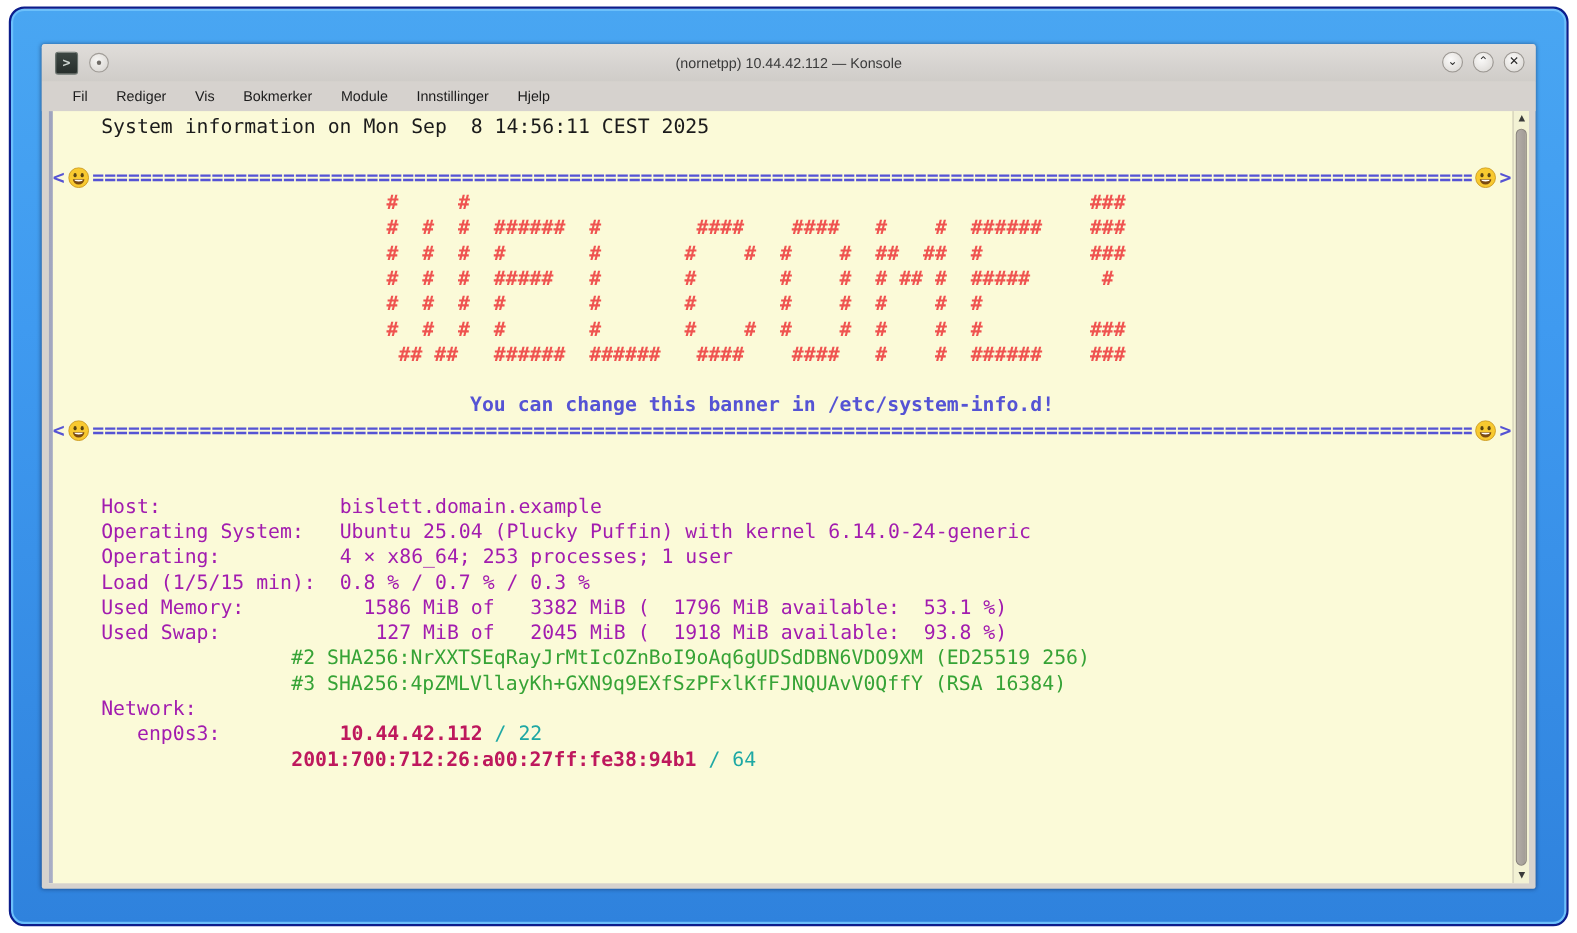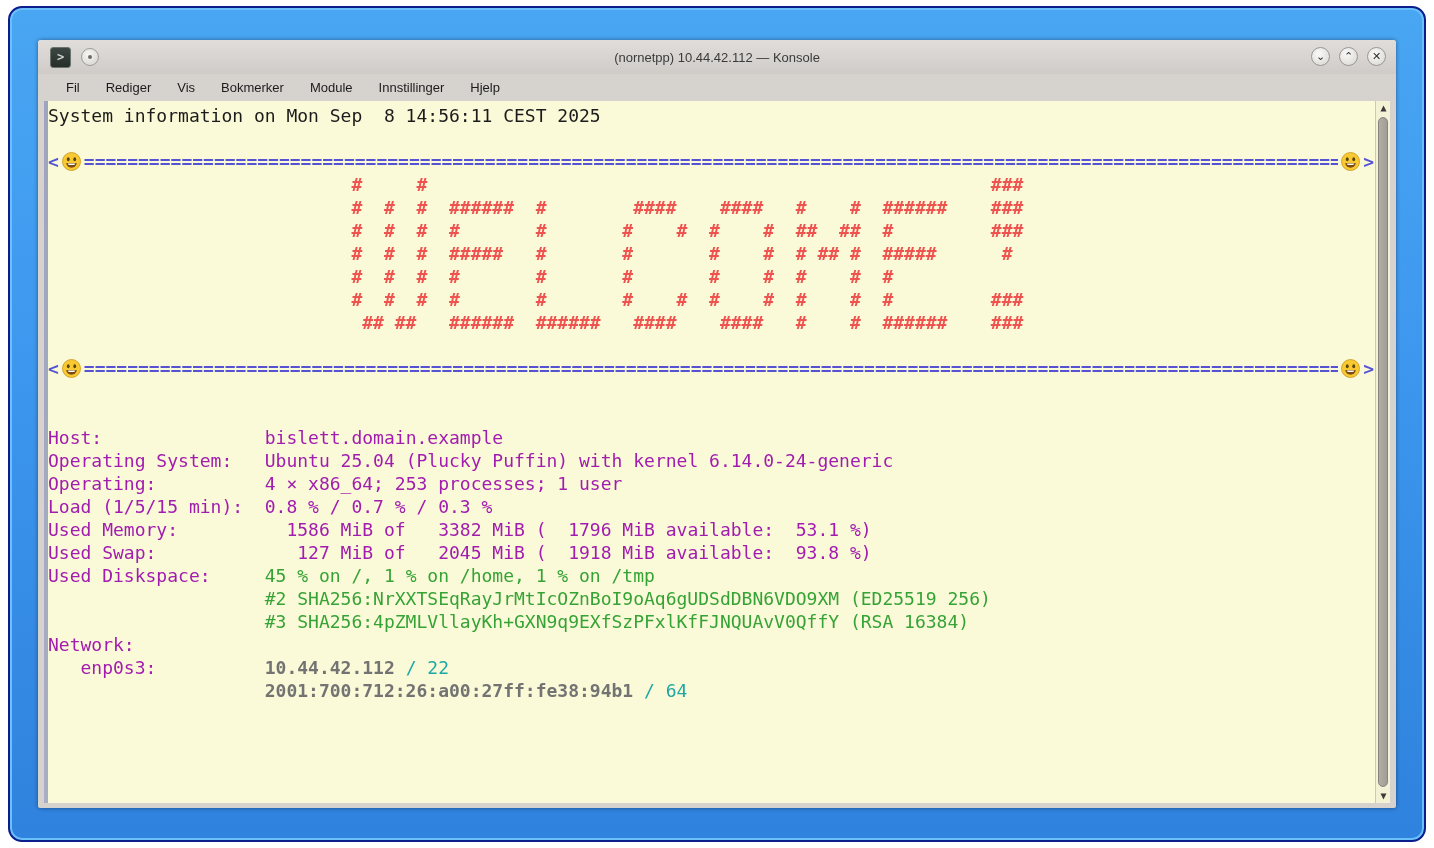--- a/index.html
+++ b/index.html
@@ -53,30 +53,30 @@
   .terminal {
     position:absolute; left:6px; top:61px; width:1346px; height:702px;
     background:#fbfad8; overflow:hidden;
     font-family:"DejaVu Sans Mono", monospace; font-size:18px; line-height:23px; color:#1b1b1b;
   }
   .terminal::before {
     content:""; position:absolute; left:0; top:0; bottom:0; width:4px;
     background:linear-gradient(#8f95ba,#9aa0c2); opacity:.85;
   }
   .content { position:absolute; left:4px; top:3px; right:16px; }
-  .line { height:23px; white-space:pre; }
+  .line { height:23px; white-space:pre;padding-left:44px; }
   .indent-banner { padding-left:28ch; }
   .indent-note  { padding-left:35ch; }
   .indent-cont  { padding-left:20ch; }
 
   .red   { color:#ef5350; font-weight:bold; }
   .blue  { color:#5553d4; font-weight:bold; }
   .brown { color:#a21caf; }
   .green { color:#36a336; }
-  .navy  { color:#737373; font-weight:bold; }
+  .navy  { color:#be185d; font-weight:bold; }
   .teal  { color:#1ea8a4; }
   .pgreen{ color:#4fe065; font-weight:bold; }
 
   .sep-line { display:flex; align-items:center; height:23px; }
   .sep-fill { flex:1; overflow:hidden; white-space:pre; }
   .smiley { width:19px; height:19px; flex:0 0 19px; margin:0 3px; }
 
   .cursor { display:inline-block; width:11px; height:19px; background:#1b2fae; vertical-align:-3px; }
 
   .scrollbar {
@@ -150,20 +150,21 @@
 
       <div class="line red indent-banner">#     #                                                    ###</div>
       <div class="line red indent-banner">#  #  #  ######  #        ####    ####   #    #  ######    ###</div>
       <div class="line red indent-banner">#  #  #  #       #       #    #  #    #  ##  ##  #         ###</div>
       <div class="line red indent-banner">#  #  #  #####   #       #       #    #  # ## #  #####      #</div>
       <div class="line red indent-banner">#  #  #  #       #       #       #    #  #    #  #</div>
       <div class="line red indent-banner">#  #  #  #       #       #    #  #    #  #    #  #         ###</div>
       <div class="line red indent-banner"> ## ##   ######  ######   ####    ####   #    #  ######    ###</div>
 
       <div class="line"></div>
+      <div class="line blue indent-note">You can change this banner in /etc/system-info.d!</div>
 
       <div class="sep-line blue">
         <span>&lt;</span>
         <svg class="smiley" viewBox="0 0 20 20">
             <use href="#smiley-face"></use>
           </svg>
         <span class="sep-fill">==========================================================================================================================================</span>
         <svg class="smiley" viewBox="0 0 20 20">
             <use href="#smiley-face"></use>
           </svg>
@@ -173,21 +174,20 @@
       <div class="line"></div>
       <div class="line"></div>
 
       <div class="line"><span class="brown">Host:               </span><span class="brown">bislett.domain.example</span></div>
       <div class="line"><span class="brown">Operating System:   </span><span class="brown">Ubuntu 25.04 (Plucky Puffin) with kernel 6.14.0-24-generic</span></div>
       <div class="line"><span class="brown">Operating:          </span><span class="brown">4 × x86_64; 253 processes; 1 user</span></div>
       <div class="line"><span class="brown">Load (1/5/15 min):  </span><span class="brown">0.8 % / 0.7 % / 0.3 %</span></div>
       <div class="line"><span class="brown">Used Memory:        </span><span class="brown">  1586 MiB of   3382 MiB (  1796 MiB available:  53.1 %)</span></div>
       <div class="line"><span class="brown">Used Swap:          </span><span class="brown">   127 MiB of   2045 MiB (  1918 MiB available:  93.8 %)</span></div>
 
-      <div class="line"><span class="brown">Used Diskspace:     </span><span class="green">45 % on /, 1 % on /home, 1 % on /tmp</span></div>
 
       <div class="line indent-cont green">#2 SHA256:NrXXTSEqRayJrMtIcOZnBoI9oAq6gUDSdDBN6VDO9XM (ED25519 256)</div>
       <div class="line indent-cont green">#3 SHA256:4pZMLVllayKh+GXN9q9EXfSzPFxlKfFJNQUAvV0QffY (RSA 16384)</div>
 
       <div class="line brown">Network:</div>
       <div class="line"><span class="brown">   enp0s3:          </span><span class="navy">10.44.42.112</span><span class="teal"> / 22</span></div>
       <div class="line indent-cont"><span class="navy">2001:700:712:26:a00:27ff:fe38:94b1</span><span class="teal"> / 64</span></div>
 
 
     </div>

